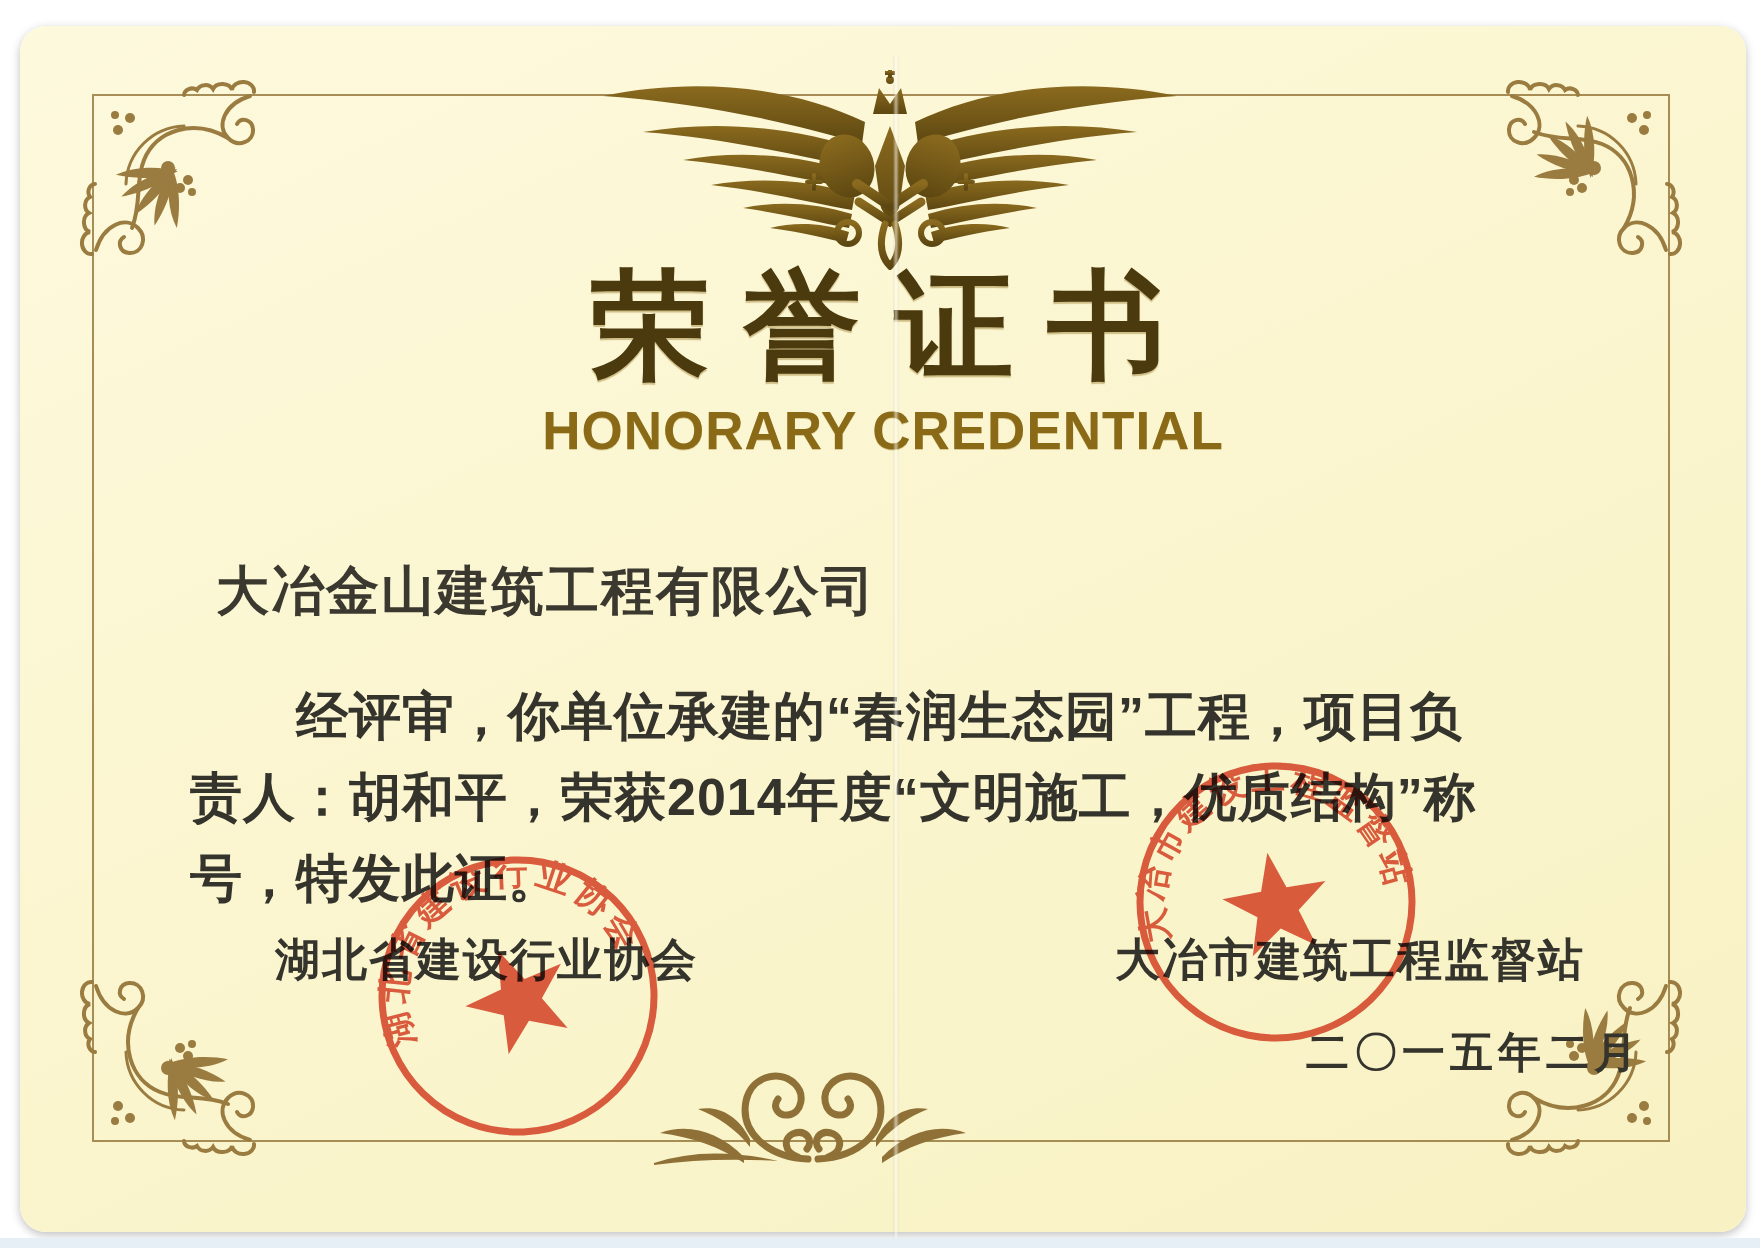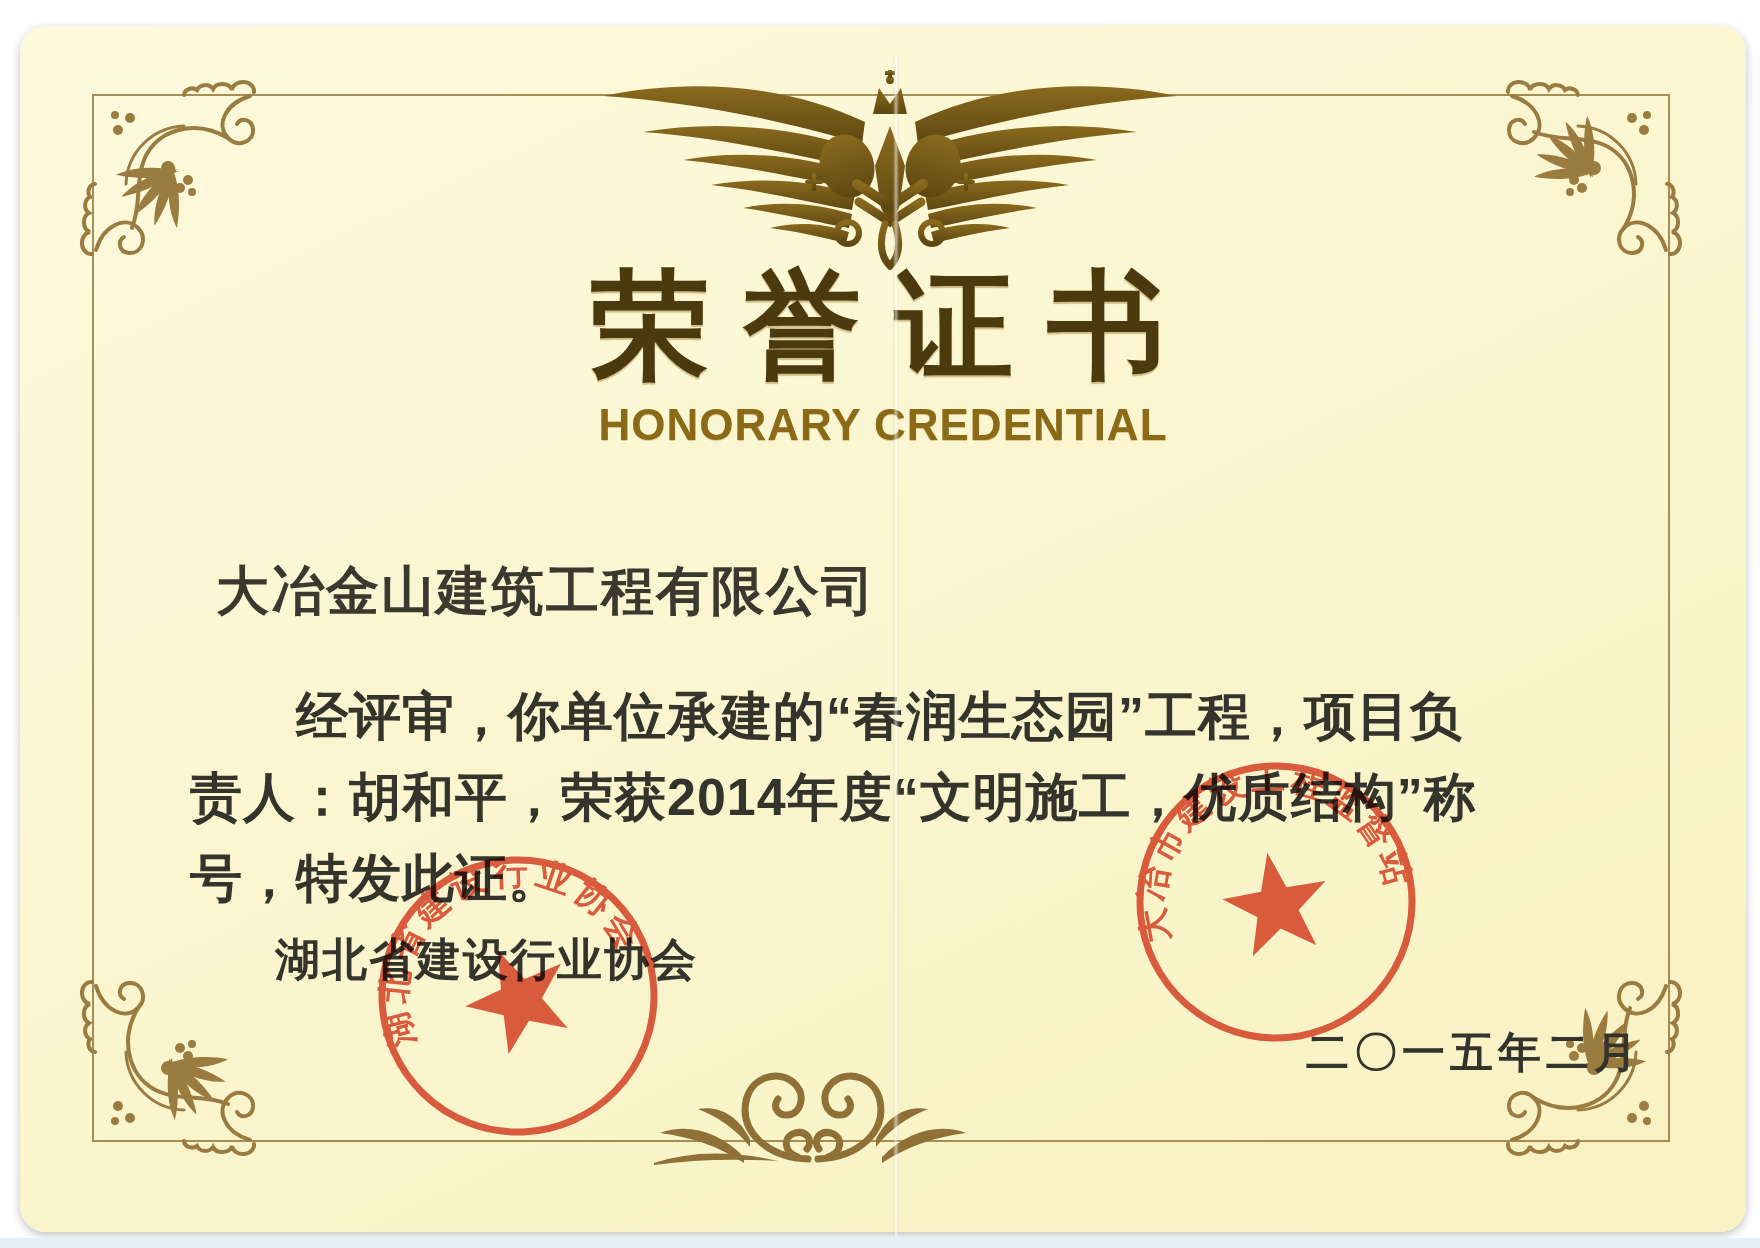--- a/index.html
+++ b/index.html
@@ -34,21 +34,21 @@
   .title{
     position:absolute;left:0;right:0;top:228px;text-align:center;
     font-family:"DejaVu Serif","Liberation Serif",serif;
     font-size:118px;line-height:1.2;font-weight:700;
     letter-spacing:34px;padding-left:24px;
     color:#4b3a0e;
     text-shadow:0 2px 1px rgba(150,118,40,.45);
   }
   .subtitle{
     position:absolute;left:0;right:0;top:374px;text-align:center;
-    font-size:44px;font-weight:700;letter-spacing:1px;color:#8a6a16;
+    font-size:53px;font-weight:700;letter-spacing:1px;color:#8a6a16;
     text-shadow:0 1px 0 rgba(170,140,60,.4);
   }
   .recipient{
     position:absolute;left:172px;top:530px;
     font-size:53px;font-weight:700;letter-spacing:2px;color:#3a382f;margin-left:24px;
   }
   .body-text{
     position:absolute;left:170px;top:650px;width:1330px;
     font-size:52px;font-weight:700;line-height:81px;color:#34332c;
     letter-spacing:1px;
@@ -198,20 +198,21 @@
 
   <div class="recipient">大冶金山建筑工程有限公司</div>
 
   <div class="body-text">
     <div class="indent">经评审，你单位承建的“春润生态园”工程，项目负</div>
     <div>责人：胡和平，荣获2014年度“文明施工，优质结构”称</div>
     <div>号，特发此证。</div>
   </div>
 
   <div class="sign left">湖北省建设行业协会</div>
+  <div class="sign right">大冶市建筑工程监督站</div>
   <div class="date">二〇一五年二月</div>
 
   <svg class="seal left" viewBox="0 0 300 300">
     <circle cx="150" cy="150" r="136" fill="none" stroke="#d8432c" stroke-width="7"></circle>
     <polygon points="150,100 162.9,137.2 202.3,138 170.9,161.8 182.3,199.5 150,177 117.7,199.5 129.1,161.8 97.7,138 137.1,137.2" fill="#d8432c"></polygon>
     <text font-size="34" letter-spacing="6" fill="#d8432c">
       <textPath href="#sealArc" xlink:href="#sealArc" startOffset="38">湖北省建设行业协会</textPath>
     </text>
   </svg>
 

